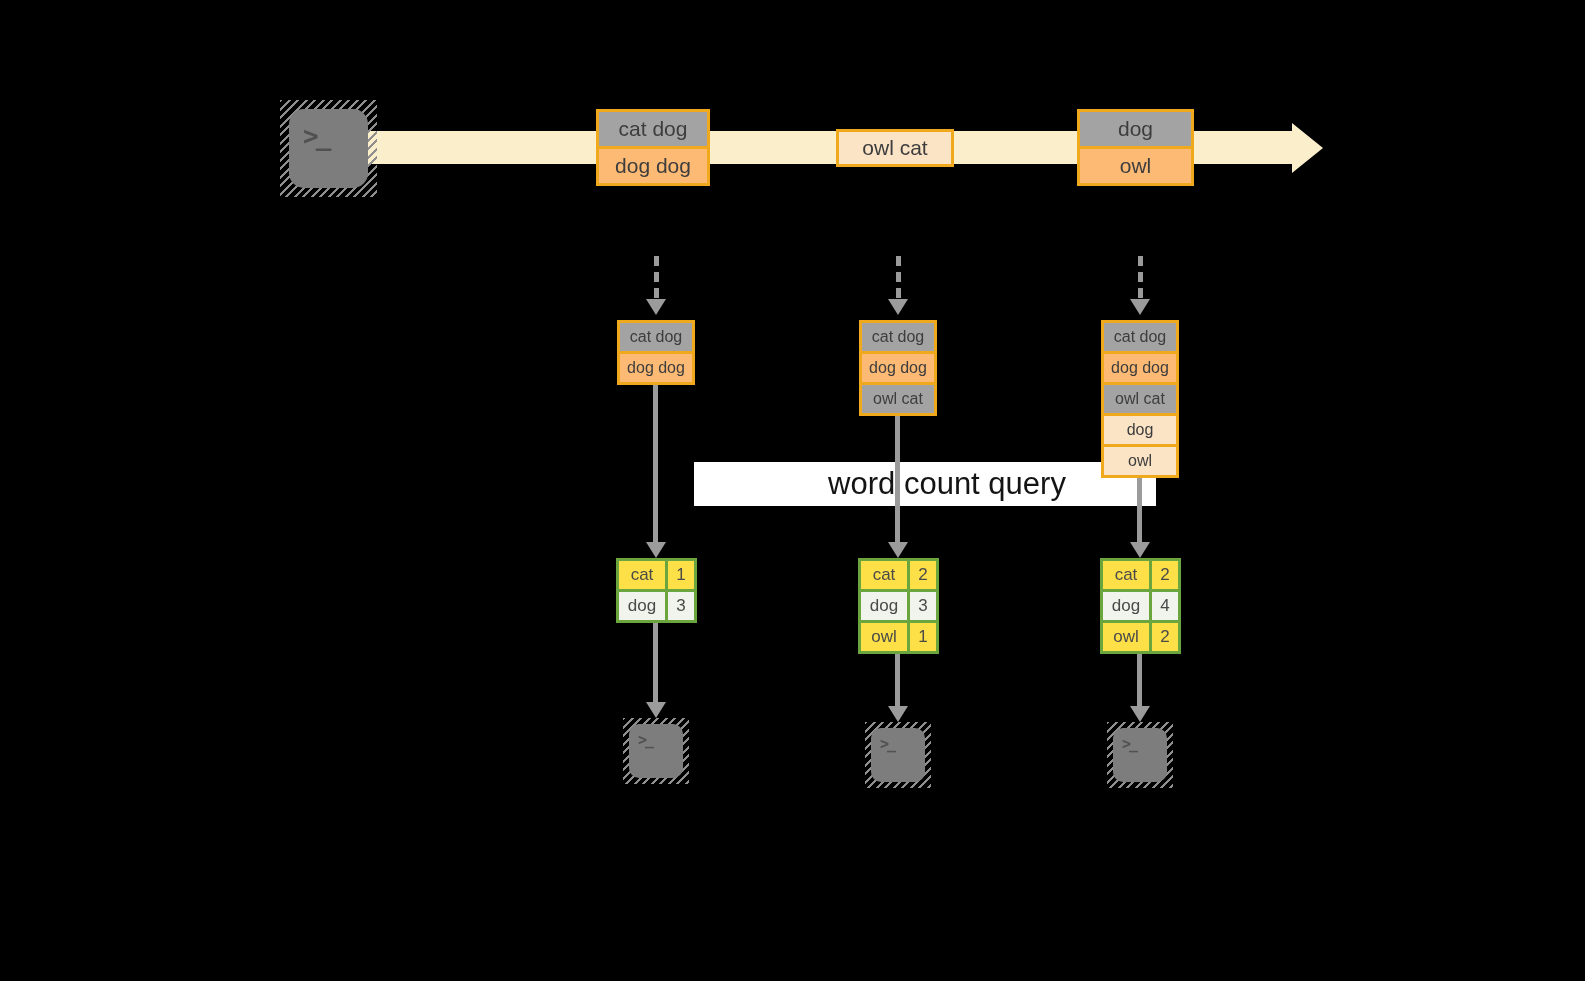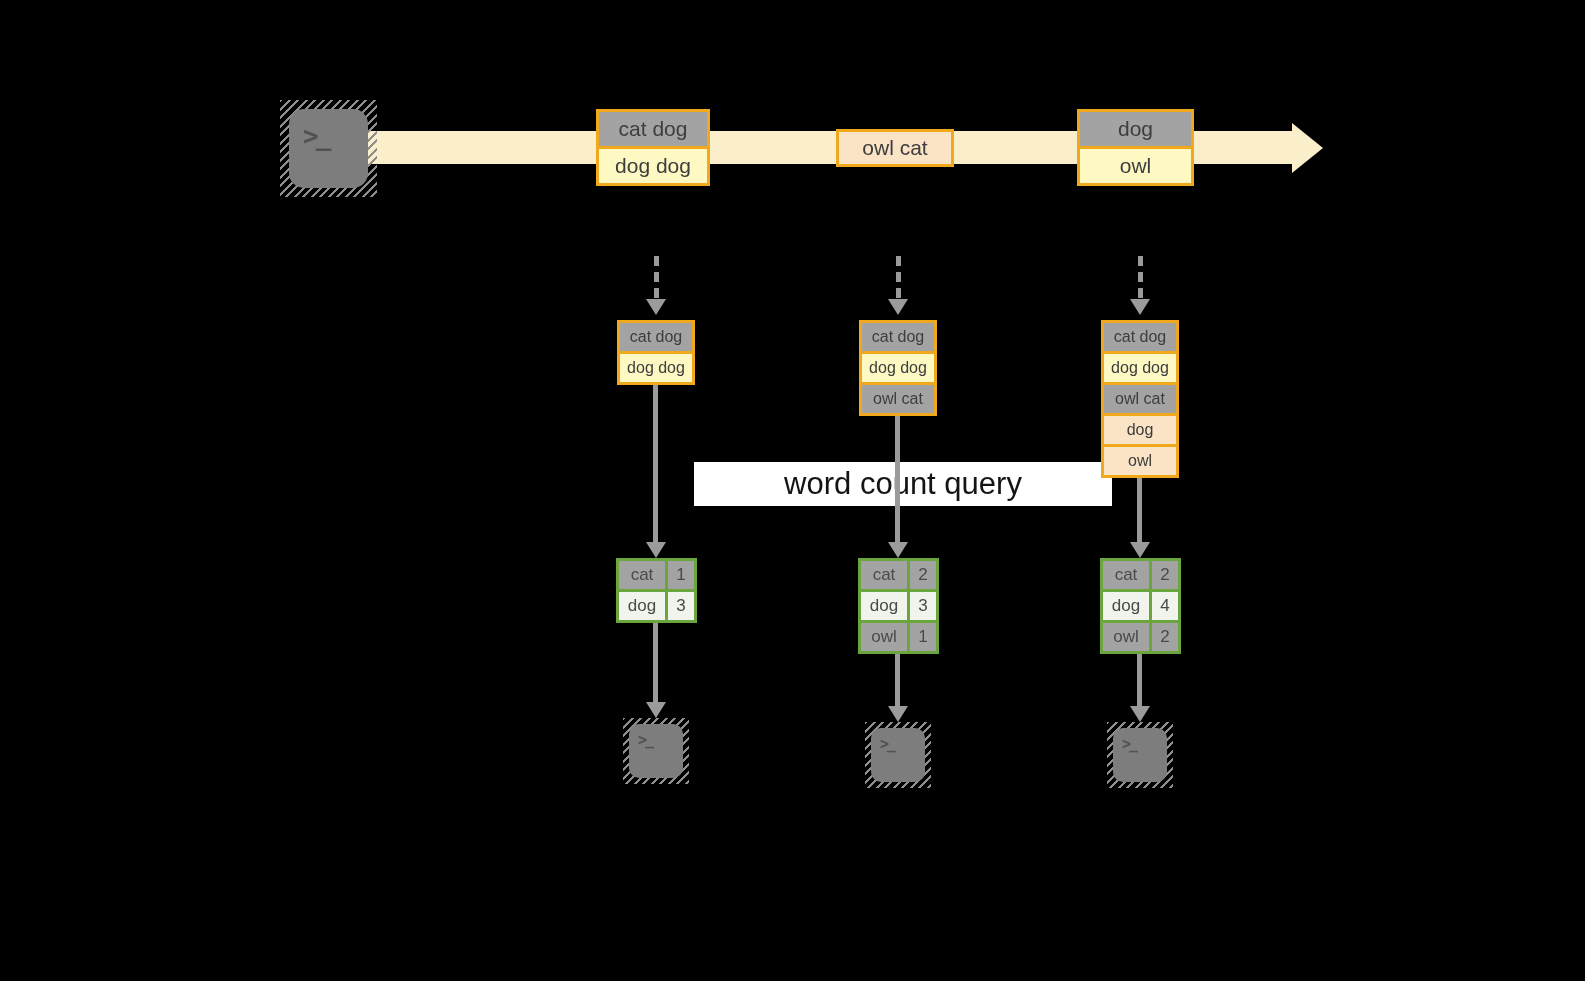--- a/index.html
+++ b/index.html
@@ -19,34 +19,34 @@
   .term-glyph{position:absolute;color:#515151;font-family:"DejaVu Sans Mono",monospace;font-weight:bold;}
   .term.big .term-glyph{top:12px;left:14px;font-size:26px;letter-spacing:-3px;}
   .term.small .term-glyph{top:7px;left:9px;font-size:15px;letter-spacing:-2px;}
   
   .obox{position:absolute;display:flex;flex-direction:column;gap:3px;background:#F0A81C;padding:3px;box-sizing:border-box;}
   .orow{display:flex;align-items:center;justify-content:center;color:#3d3d3d;}
   .stream-box .orow{height:34px;font-size:21px;}
   .buf .orow{height:28px;font-size:16px;}
   .tone-dark{background:#a3a3a3;}
   .tone-med{background:#FBE3C6;}
-  .tone-light{background:#fef9c3;}
+  .tone-light{background:#fdba74;}
   
   .dstem{position:absolute;width:0;border-left:5px dashed #9b9b9b;}
   .stem{position:absolute;width:5px;background:#9b9b9b;}
   .ahead{position:absolute;width:0;height:0;border-left:10px solid transparent;border-right:10px solid transparent;border-top:16px solid #9b9b9b;}
   
   .gtable{position:absolute;display:grid;grid-template-columns:46px 26px;gap:3px;grid-auto-rows:28px;
     background:#6BA53E;padding:3px;}
   .gcell{display:flex;align-items:center;justify-content:center;font-size:17px;color:#4a4a4a;}
-  .tone-gdark{background:#a3a3a3;}
+  .tone-gdark{background:#fde047;}
   .tone-glight{background:#F0F4EC;}
   
   .qlabel{position:absolute;left:694px;top:462px;width:418px;height:44px;background:#fff;z-index:1;
-    display:flex;align-items:center;justify-content:center;font-size:31px;color:#141414;}
+    display:flex;align-items:center;justify-content:center;font-size:31px;color:#141414;padding-left:44px;}
   .z2{z-index:2;}
 </style>
 </head>
 <body>
 
 <div class="canvas">
 
   <div class="band"></div>
   <div class="band-head"></div>
 

